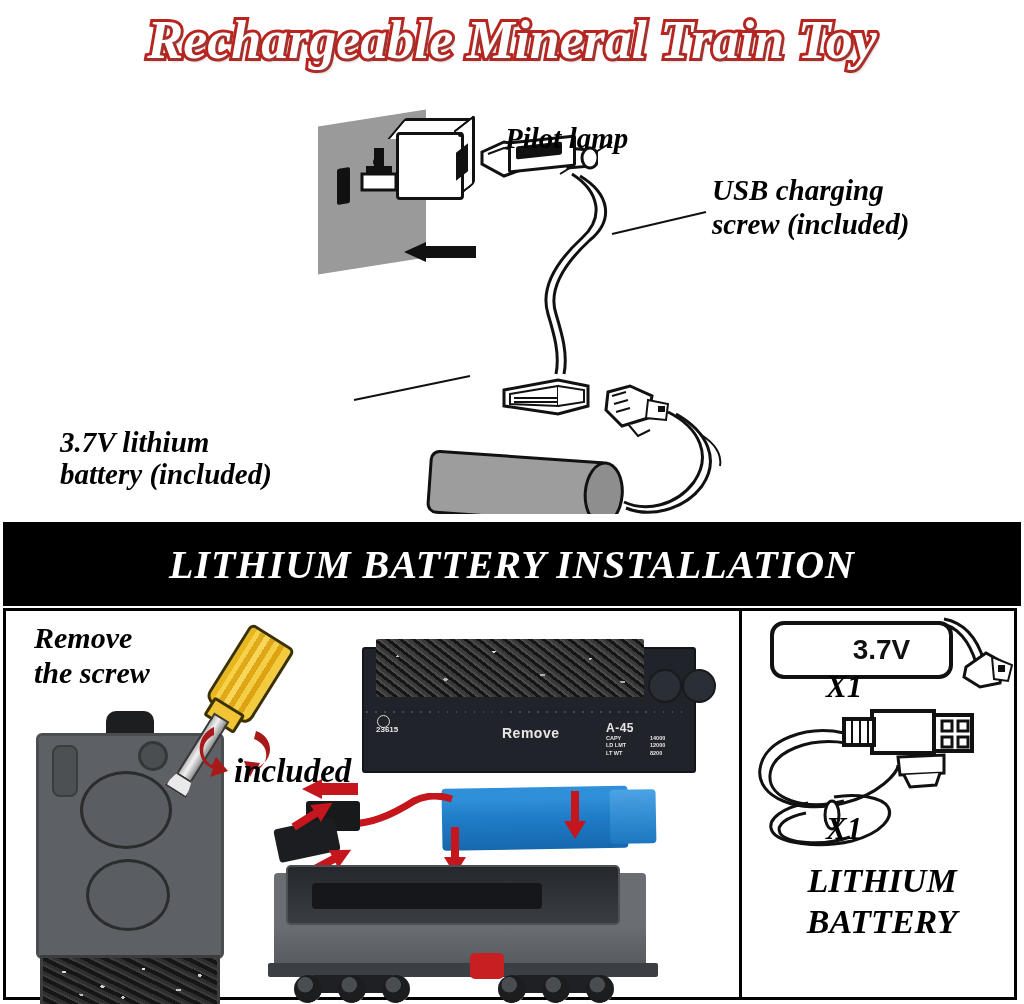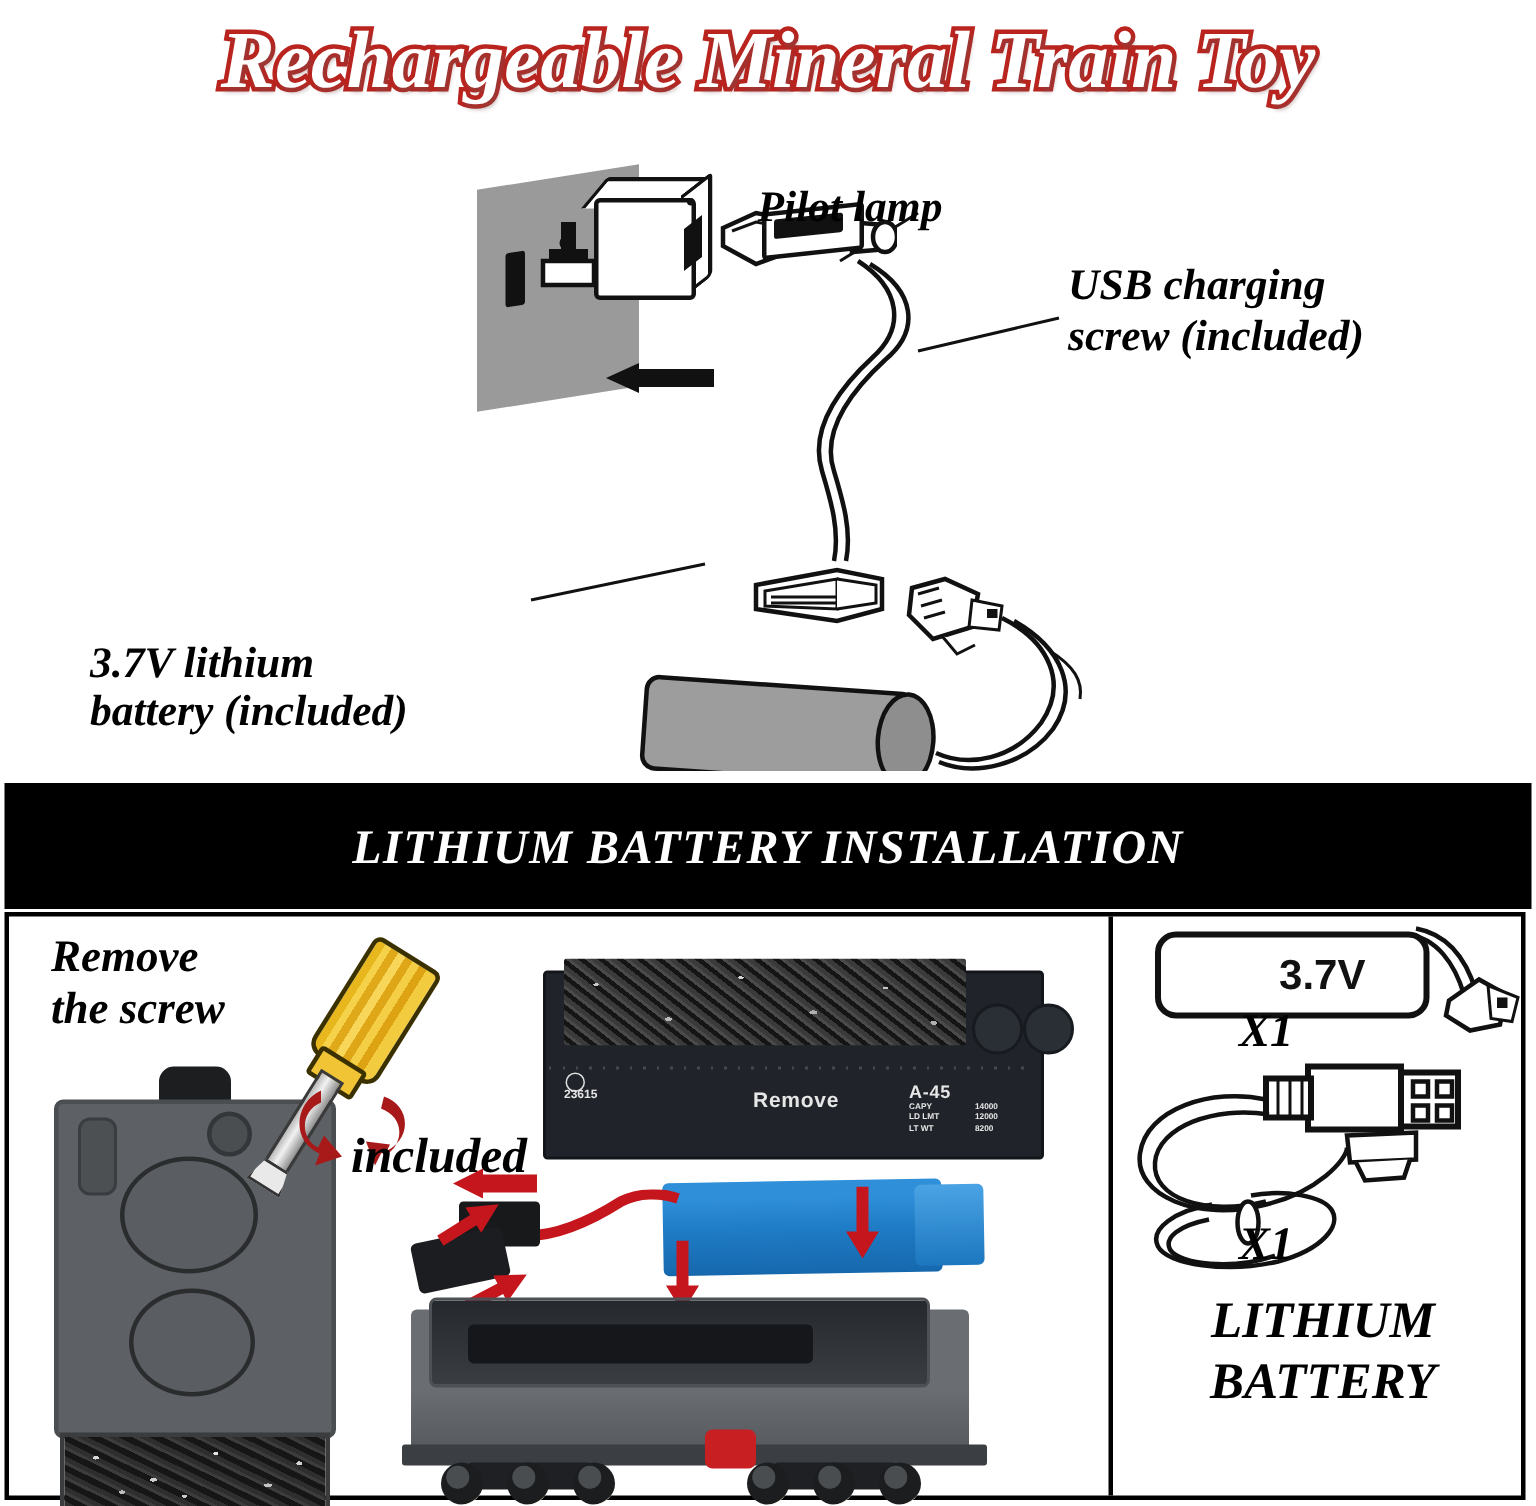--- a/index.html
+++ b/index.html
@@ -72,21 +72,21 @@
   
   .wire-svg{position:absolute;left:0;top:0;width:1024px;height:432px;}
 
   
   .divider{position:absolute;left:0;top:514px;width:1024px;height:8px;background:#fff;}
 
   
   .bot-section{position:absolute;left:0;top:520px;width:1024px;height:484px;}
   .bot-header{position:absolute;left:3px;top:2px;width:1018px;height:84px;background:#000;
     display:flex;align-items:center;justify-content:center;}
-  .bot-header .h-txt{color:#fff;font-weight:bold;font-style:italic;font-size:32px;
+  .bot-header .h-txt{color:#fff;font-weight:bold;font-style:italic;font-size:40px;
     letter-spacing:1px;white-space:nowrap;
     font-family:"Liberation Serif","DejaVu Serif",serif;}
 
   .bot-body{position:absolute;left:3px;top:88px;width:1014px;height:392px;background:#fff;
     border:3px solid #000;box-sizing:border-box;}
 
   .vsep{position:absolute;left:733px;top:0px;width:3px;height:386px;background:#000;}
 
   .blbl{position:absolute;font-weight:bold;font-style:italic;color:#000;
         font-family:"Liberation Serif","DejaVu Serif",serif;white-space:pre-line;}

